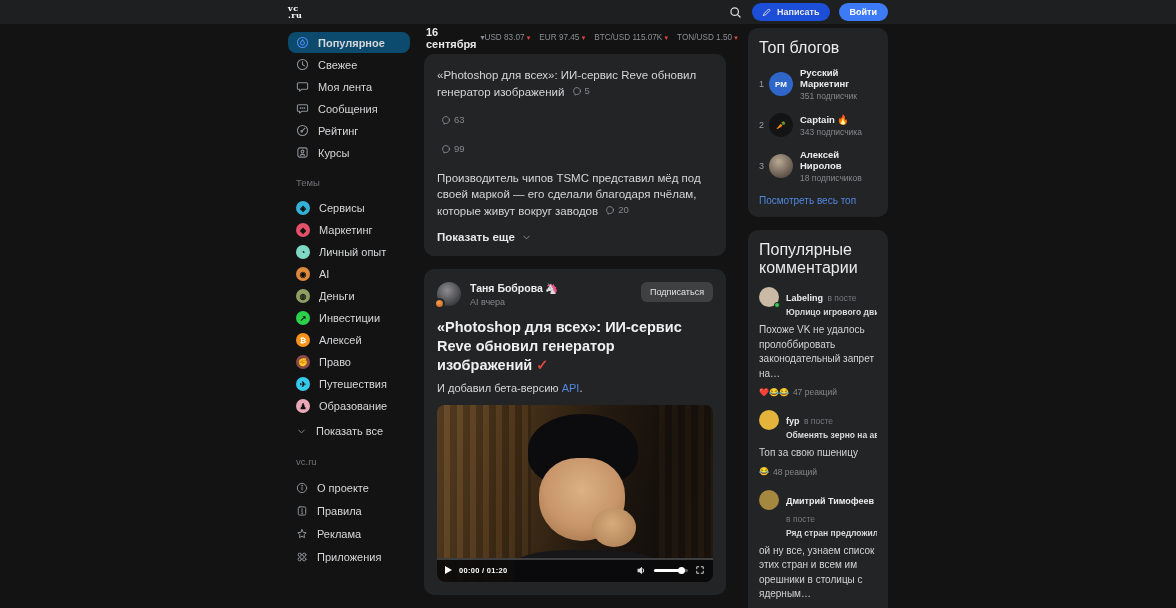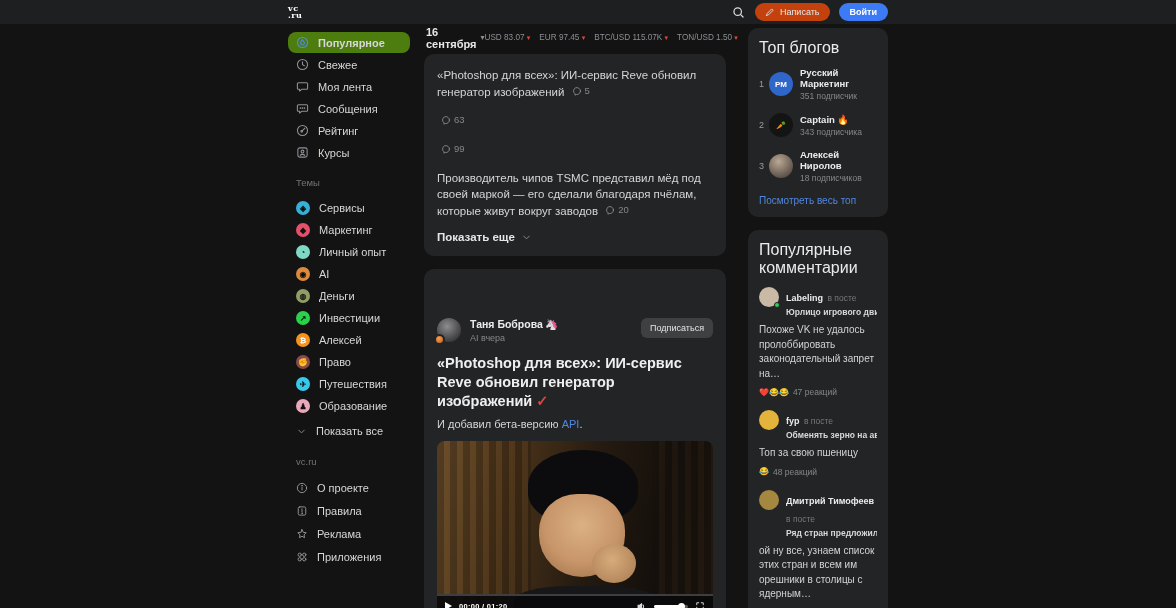--- a/index.html
+++ b/index.html
@@ -3,31 +3,31 @@
 <meta charset="utf-8">
 <style>
   * { box-sizing: border-box; margin: 0; padding: 0; }
   html,body { width:1176px; height:608px; overflow:hidden; background:#131314;
     font-family:"Liberation Sans", sans-serif; color:#dededf; }
   .topbar { height:24px; background:#1e1f21; }
   .topbar-inner { width:600px; margin:0 auto; height:100%; display:flex; align-items:center; }
   .logo { font-family:"DejaVu Serif", serif; font-weight:bold; font-size:8px; line-height:7px; color:#fff; letter-spacing:.5px; cursor:pointer; }
   .topbar-right { margin-left:auto; display:flex; align-items:center; gap:9px; }
   .icon-btn { width:14px; height:14px; display:flex; align-items:center; justify-content:center; cursor:pointer; }
-  .write-btn { display:flex; align-items:center; gap:5px; background:#c2410c; color:#e8e8e9; border:none;
-    height:18px; padding:0 10px; border-radius:9px; font-size:9px; font-weight:normal; cursor:pointer; }
+  .write-btn { display:flex; align-items:center; gap:5px; background:#1d4ed8; color:#e8e8e9; border:none;
+    height:18px; padding:0 10px; border-radius:9px; font-size:9px; font-weight:bold; cursor:pointer; }
   .login-btn { background:#3d7af5; color:#fff; border:none; height:18px; padding:0 11px; border-radius:9px;
     font-size:9px; font-weight:bold; cursor:pointer; }
   .layout { width:600px; margin:4px auto 0; display:flex; }
 
   
   .sidebar { width:122px; padding-top:4px; flex:none; }
   .nav-item { display:flex; align-items:center; gap:9px; height:21px; padding:0 8px; margin-bottom:1px;
     border-radius:8px; font-size:11px; color:#d6d7d8; cursor:pointer; }
-  .nav-item.active { background:#4d7c0f; font-weight:bold; }
+  .nav-item.active { background:#0c4a6e; font-weight:bold; }
   .nav-item svg, .foot-item svg { flex:none; }
   .sec-label { font-size:9.5px; color:#707376; margin:14px 0 9px 8px; }
   .topic-item { display:flex; align-items:center; gap:9px; height:22px; padding:0 8px; font-size:11px; color:#d6d7d8; cursor:pointer; }
   .t-dot { width:14px; height:14px; border-radius:50%; flex:none; display:flex; align-items:center; justify-content:center;
     font-size:8px; color:#111; font-weight:bold; }
   .show-all { display:flex; align-items:center; gap:9px; height:22px; padding:0 8px; font-size:11px; color:#d6d7d8; margin-top:3px; cursor:pointer; }
   .foot-item { display:flex; align-items:center; gap:9px; height:23px; padding:0 8px; font-size:11px; color:#d6d7d8; cursor:pointer; }
 
   
   .feed { width:302px; margin-left:14px; flex:none; }
@@ -36,21 +36,21 @@
   .date-chev { color:#8b8e92; margin-left:4px; font-size:8px; }
   .rates { margin-left:auto; display:flex; gap:9px; }
   .rate { font-size:8.2px; color:#8b8e92; cursor:pointer; white-space:nowrap; }
   .rate b { font-weight:normal; }
   .down { color:#e0483e; font-size:7px; }
   .card { background:#232425; border-radius:10px; padding:13px; margin-bottom:13px; }
   .digest-item { font-size:11.5px; line-height:16px; color:#d4d5d6; margin-bottom:12px; cursor:pointer; }
   .cnt { color:#85878a; font-size:9.5px; white-space:nowrap; display:inline-flex; align-items:center; gap:3px; margin-left:4px; }
   .show-more { font-size:11.5px; font-weight:bold; color:#e6e6e7; display:flex; align-items:center; gap:6px; cursor:pointer; }
 
-  .post-head { display:flex; align-items:flex-start;margin-top:36px; }
+  .post-head { display:flex; align-items:flex-start; }
   .avatar-wrap { position:relative; width:24px; height:24px; flex:none; }
   .avatar { width:24px; height:24px; border-radius:50%; }
   .badge { position:absolute; left:-3px; bottom:-3px; width:11px; height:11px; border-radius:50%;
     background:radial-gradient(circle at 40% 35%, #f0a050, #c55b1e); border:2px solid #232425; }
   .ph-meta { margin-left:9px; }
   .p-author { font-size:10.5px; font-weight:bold; color:#eceded; cursor:pointer; }
   .p-sub { font-size:9px; color:#85878a; margin-top:2px; }
   .subscribe { margin-left:auto; background:#3f4042; color:#e3e4e5; border:none; font-size:9px;
     padding:5px 9px; border-radius:6px; cursor:pointer; }
   .p-title { font-size:14.5px; font-weight:bold; line-height:19px; color:#efeff0; margin-top:11px; }

